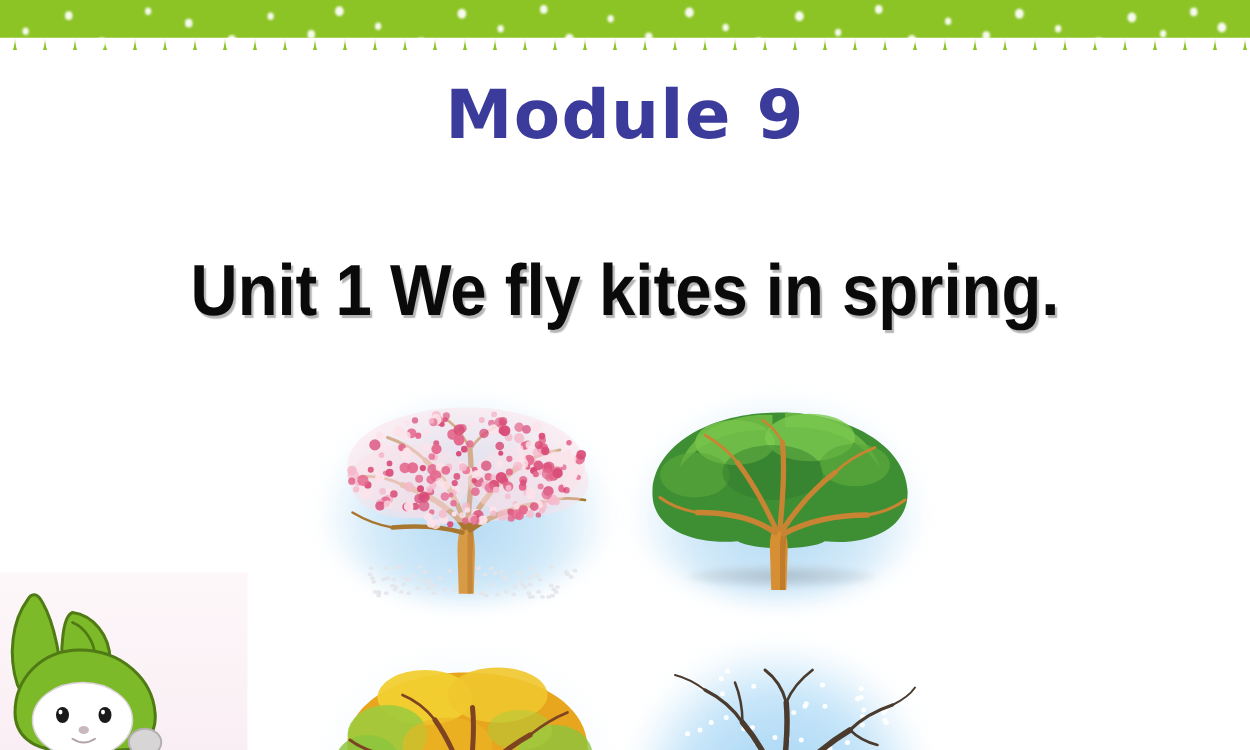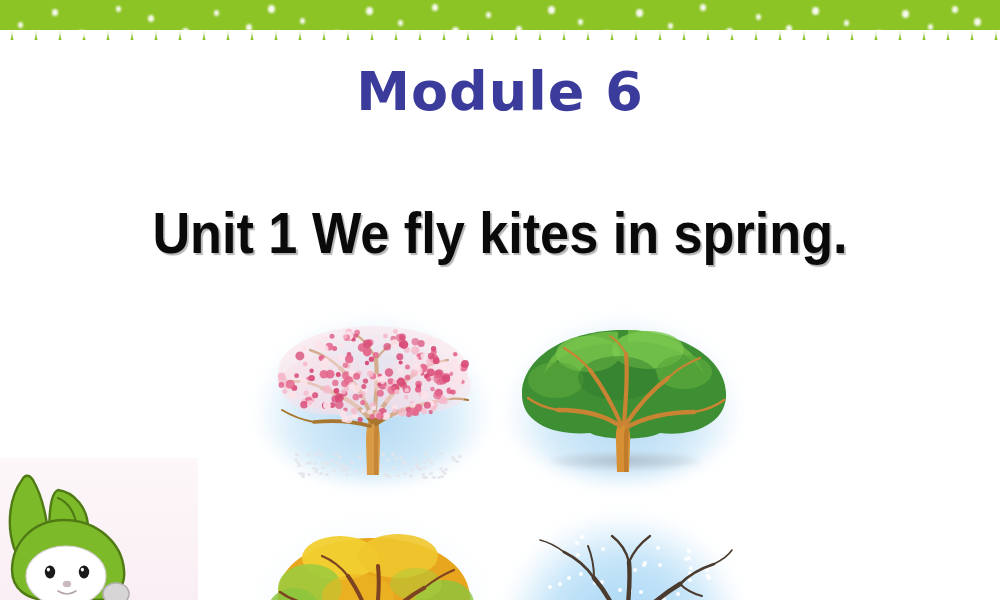--- a/index.html
+++ b/index.html
@@ -303,21 +303,21 @@
         <div class="scallop" style="left: 852px;"></div>
         <div class="scallop" style="left: 876px;"></div>
         <div class="scallop" style="left: 900px;"></div>
         <div class="scallop" style="left: 924px;"></div>
         <div class="scallop" style="left: 948px;"></div>
         <div class="scallop" style="left: 972px;"></div>
         <div class="scallop" style="left: 996px;"></div>
       </div>
   </div>
 
-  <div class="module-title">Module 6</div>
+  <div class="module-title">Module 9</div>
 
   <div class="unit-title">Unit 1 We fly kites in spring.</div>
 
   <div class="seasons">
 
     <div class="season-cell cell-spring">
       <div class="sky sky-blue"></div>
       <div class="petal-ground" id="petal-ground">
           <div class="petal" style="left: 76.9px; top: 14.9px;"></div>
           <div class="petal" style="left: 35.8px; top: 9.7px;"></div>

